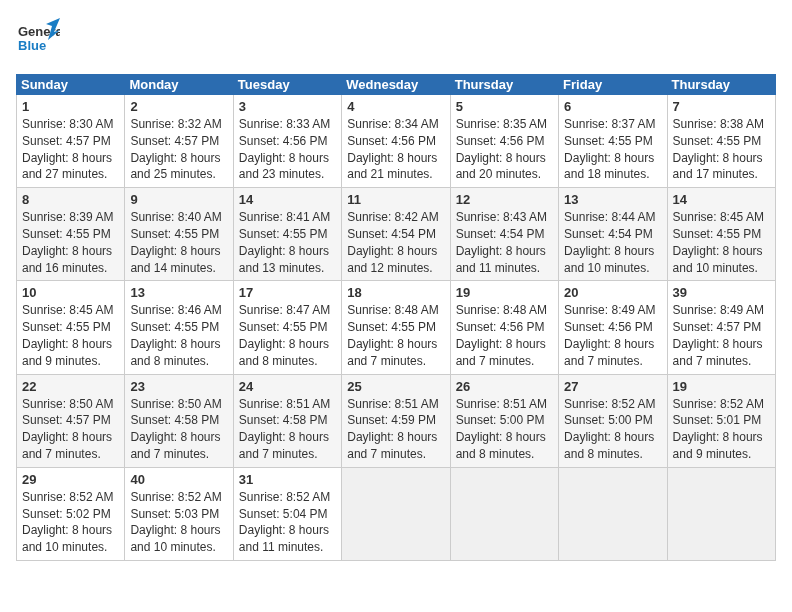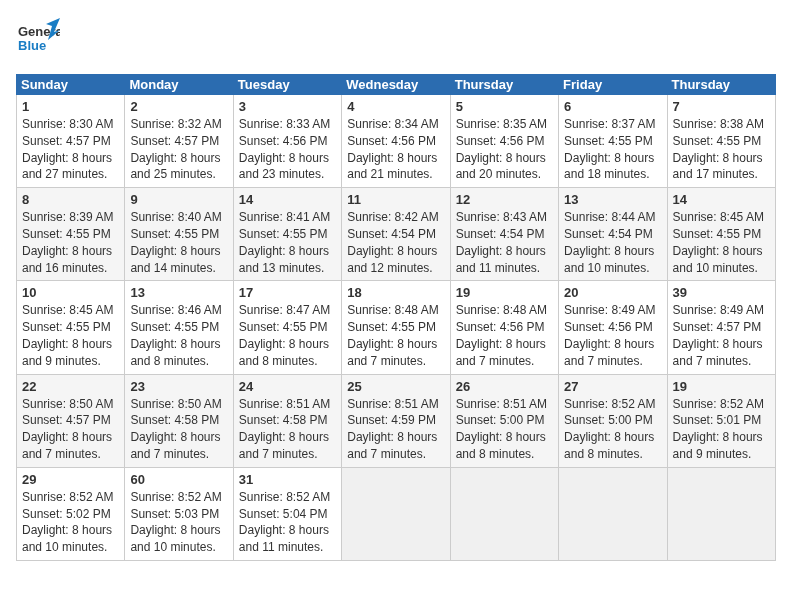--- a/index.html
+++ b/index.html
@@ -225,21 +225,21 @@
         <span class="day-num">19</span>
         <span class="cell-text">Sunrise: 8:52 AM<br>Sunset: 5:01 PM<br>Daylight: 8 hours and 9 minutes.</span>
       </td>
       </tr>
       <tr>
         <td>
         <span class="day-num">29</span>
         <span class="cell-text">Sunrise: 8:52 AM<br>Sunset: 5:02 PM<br>Daylight: 8 hours and 10 minutes.</span>
       </td>
         <td>
-        <span class="day-num">60</span>
+        <span class="day-num">40</span>
         <span class="cell-text">Sunrise: 8:52 AM<br>Sunset: 5:03 PM<br>Daylight: 8 hours and 10 minutes.</span>
       </td>
         <td>
         <span class="day-num">31</span>
         <span class="cell-text">Sunrise: 8:52 AM<br>Sunset: 5:04 PM<br>Daylight: 8 hours and 11 minutes.</span>
       </td>
         <td class="empty"></td>
         <td class="empty"></td>
         <td class="empty"></td>
         <td class="empty"></td>

